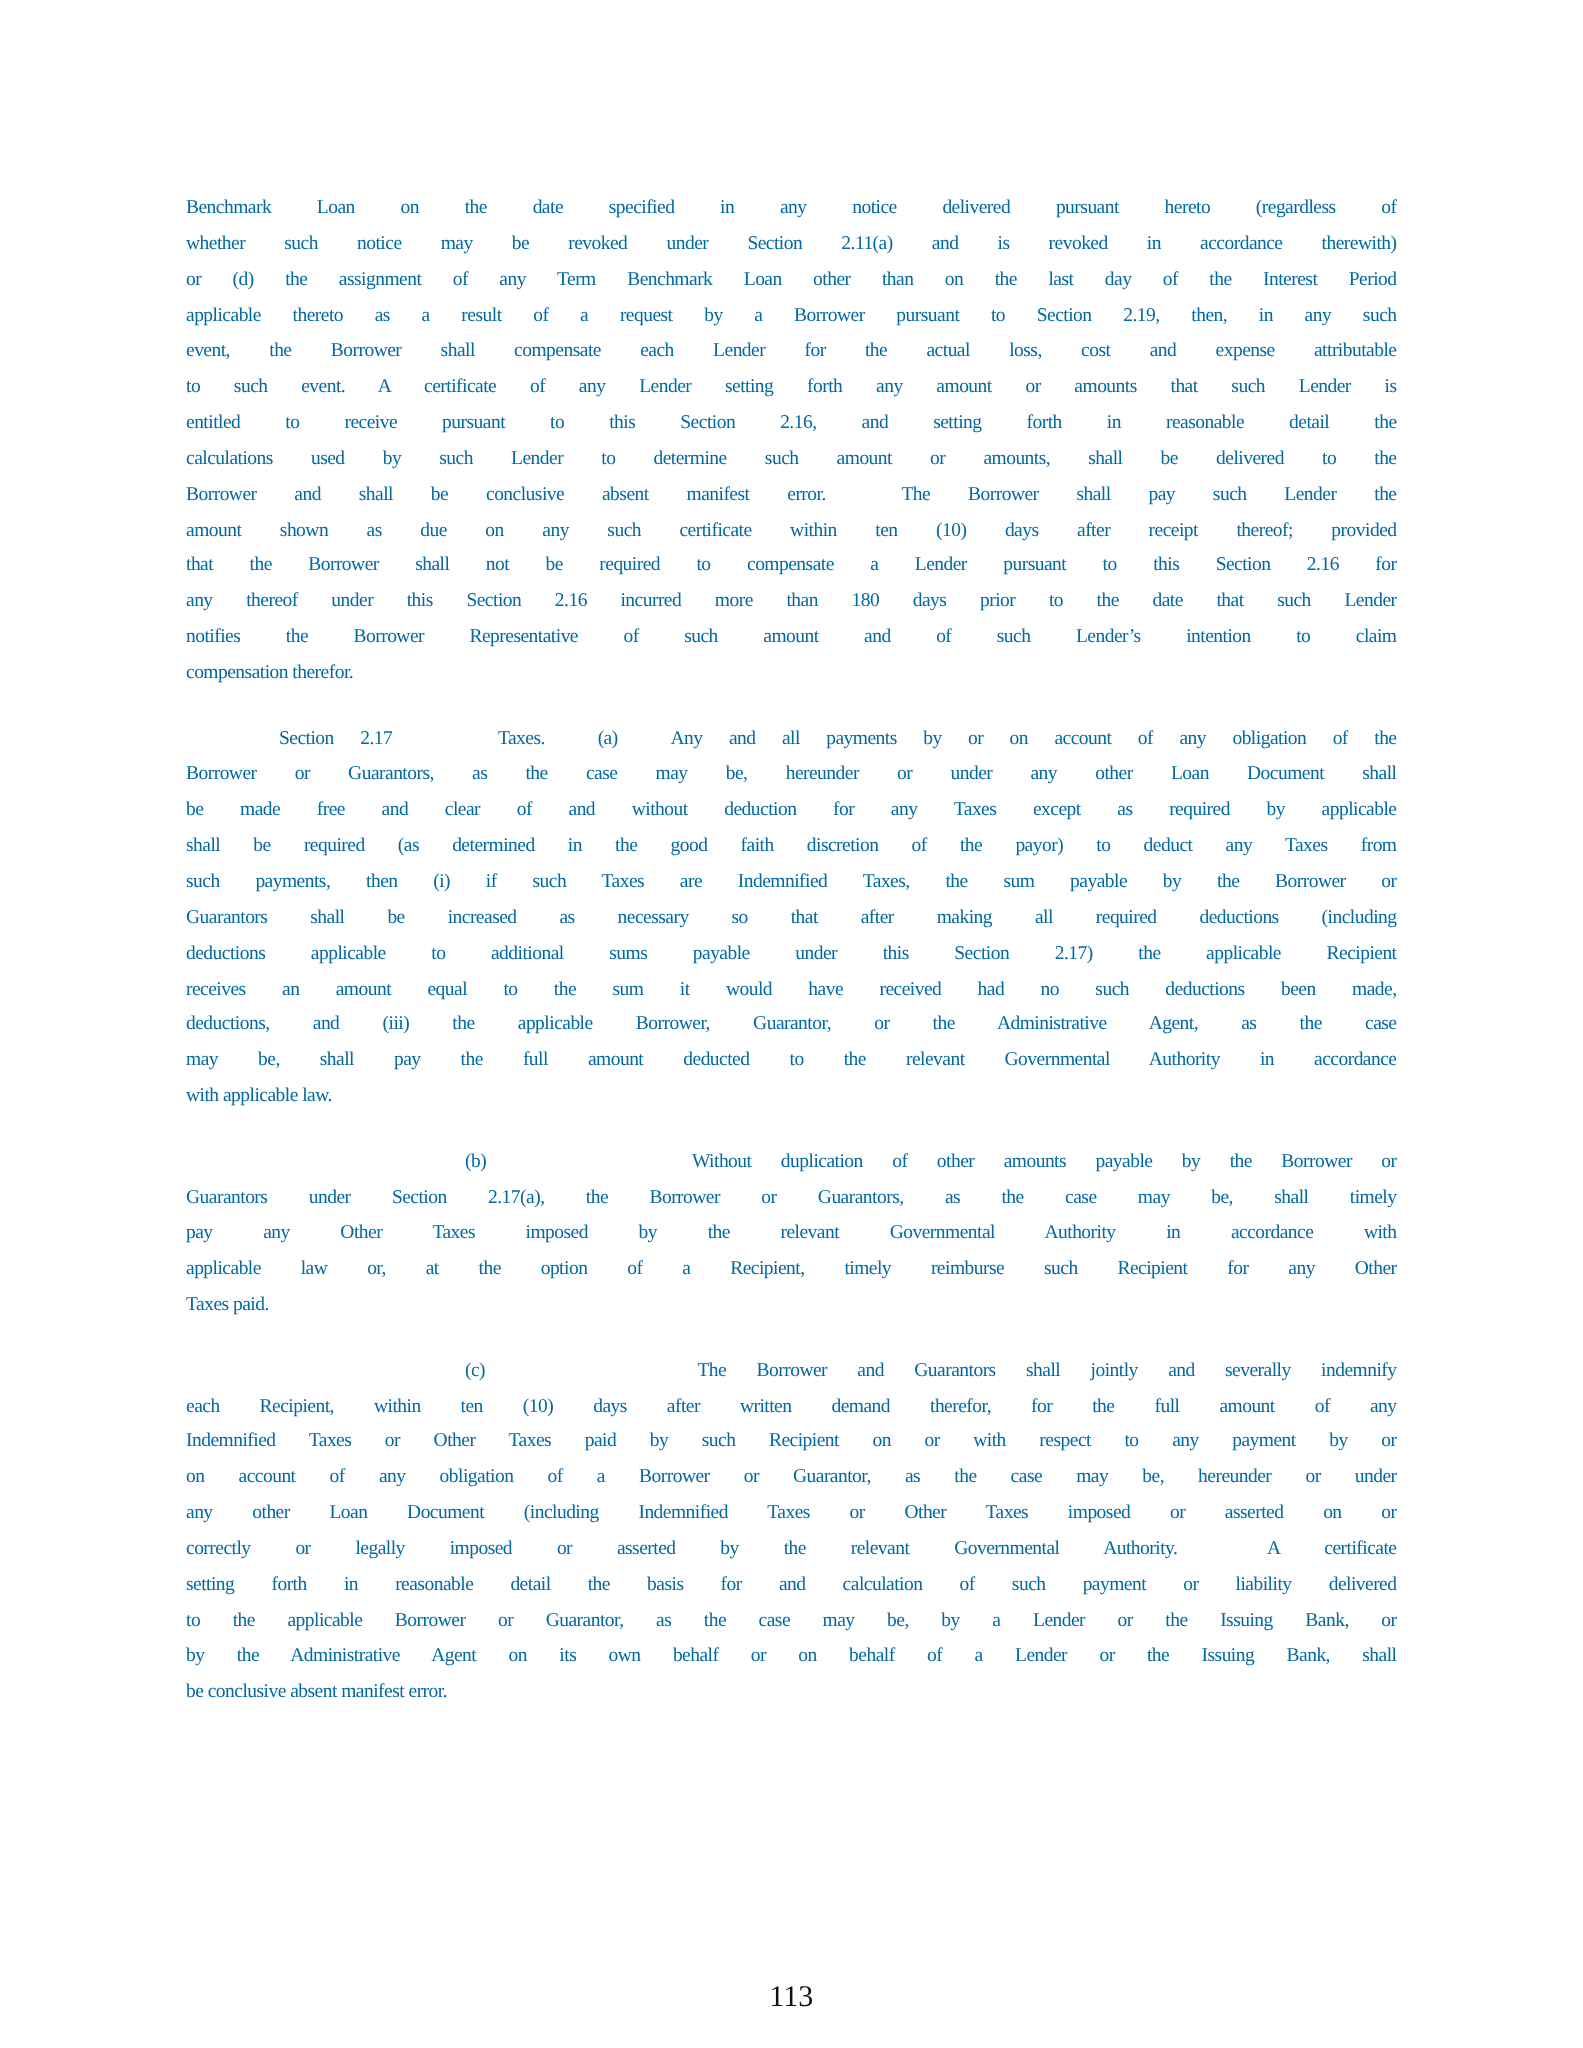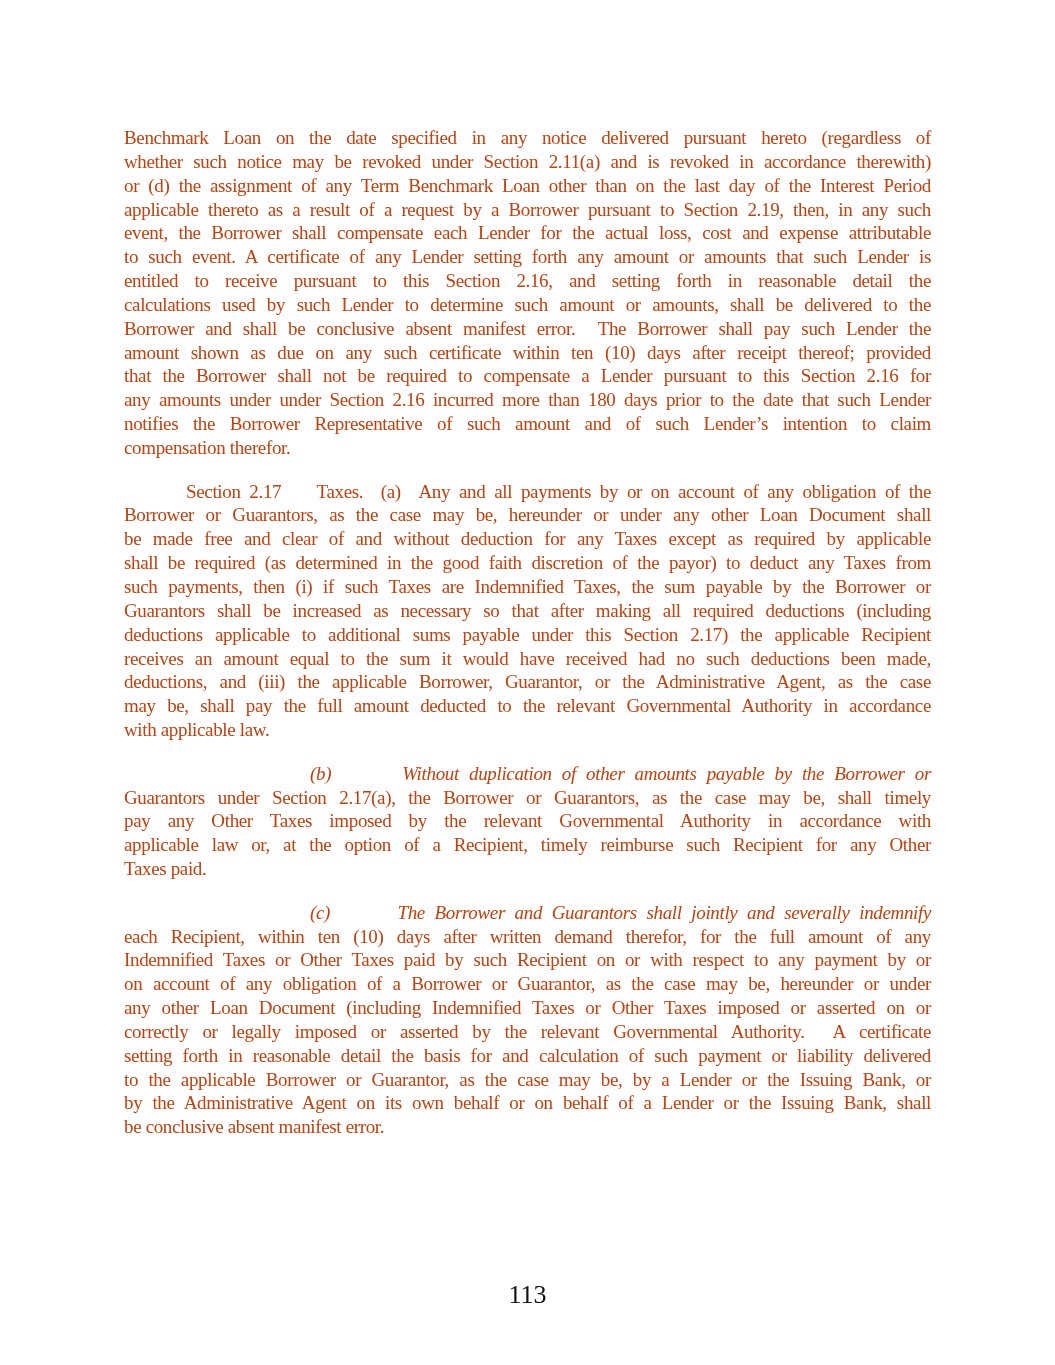--- a/index.html
+++ b/index.html
@@ -1,54 +1,54 @@
 <!DOCTYPE html>
 <html><head>
 <meta charset="utf-8">
 <style>
   html, body { margin: 0; padding: 0; background: #ffffff; }
   body { width: 1055px; height: 1365px; position: relative; overflow: hidden; }
   .page {
     position: absolute; left: 124px; top: 126px; width: 807px;
     font-family: "Liberation Serif", "DejaVu Serif", serif;
-    font-size: 19px; color: #c2410c;
+    font-size: 13px; color: #0369a1;
   }
   .para { margin: 0; }
   .line {
     height: 23.85px; line-height: 23.85px; white-space: nowrap;
     text-align: justify; text-align-last: justify; overflow: visible;
     letter-spacing: -0.35px;
   }
   .line.last { text-align-last: left; }
   .gap { height: 19.8px; }
   .u { text-underline-offset: 2px; text-decoration-thickness: 1px; }
   .indent1 { padding-left: 62px; }
-  .indent2 { padding-left: 186px; font-style: italic; }
+  .indent2 { padding-left: 186px; }
   .page-number {
-    position: absolute; top: 1280px; left: 0; width: 1055px; text-align: center;
-    font-family: "Liberation Serif", "DejaVu Serif", serif; font-size: 26px; color: #111111;
+    position: absolute; top: 1320px; left: 0; width: 1055px; text-align: center;
+    font-family: "Liberation Serif", "DejaVu Serif", serif; font-size: 20px; color: #111111;
   }
 </style>
 </head>
 <body>
 
 <div class="page" id="page-root">
     <div class="para">
       <div class="line"><span>Benchmark Loan on the date specified in any notice delivered pursuant hereto (regardless of</span></div>
       <div class="line"><span>whether such notice may be revoked under </span><span class="u">Section 2.11(a)</span><span> and is revoked in accordance therewith)</span></div>
       <div class="line"><span>or (d) the assignment of any Term Benchmark Loan other than on the last day of the Interest Period</span></div>
       <div class="line"><span>applicable thereto as a result of a request by a Borrower pursuant to </span><span class="u">Section 2.19,</span><span> then, in any such</span></div>
       <div class="line"><span>event, the Borrower shall compensate each Lender for the actual loss, cost and expense attributable</span></div>
       <div class="line"><span>to such event. A certificate of any Lender setting forth any amount or amounts that such Lender is</span></div>
       <div class="line"><span>entitled to receive pursuant to this </span><span class="u">Section 2.16</span><span>, and setting forth in reasonable detail the</span></div>
       <div class="line"><span>calculations used by such Lender to determine such amount or amounts, shall be delivered to the</span></div>
       <div class="line"><span>Borrower and shall be conclusive absent manifest error.&nbsp;&nbsp;The Borrower shall pay such Lender the</span></div>
       <div class="line"><span>amount shown as due on any such certificate within ten (10) days after receipt thereof; </span><span class="u">provided</span></div>
       <div class="line"><span>that the Borrower shall not be required to compensate a Lender pursuant to this </span><span class="u">Section 2.16</span><span> for</span></div>
-      <div class="line"><span>any amounts under under </span><span class="u">Section 2.16</span><span> incurred more than 180 days prior to the date that such Lender</span></div>
+      <div class="line"><span>any thereof under this </span><span class="u">Section 2.16</span><span> incurred more than 180 days prior to the date that such Lender</span></div>
       <div class="line"><span>notifies the Borrower Representative of such amount and of such Lender’s intention to claim</span></div>
       <div class="line last"><span>compensation therefor.</span></div>
     </div>
     <div class="gap"></div>
     <div class="para">
       <div class="line indent1"><span>Section 2.17&nbsp;&nbsp;&nbsp;&nbsp;</span><span class="u">Taxes</span><span>.&nbsp;&nbsp;(a)&nbsp;&nbsp;Any and all payments by or on account of any obligation of the</span></div>
       <div class="line"><span>Borrower or Guarantors, as the case may be, hereunder or under any other Loan Document shall</span></div>
       <div class="line"><span>be made free and clear of and without deduction for any Taxes except as required by applicable</span></div>
       <div class="line"><span>shall be required (as determined in the good faith discretion of the payor) to deduct any Taxes from</span></div>
       <div class="line"><span>such payments, then (i) if such Taxes are Indemnified Taxes, the sum payable by the Borrower or</span></div>

